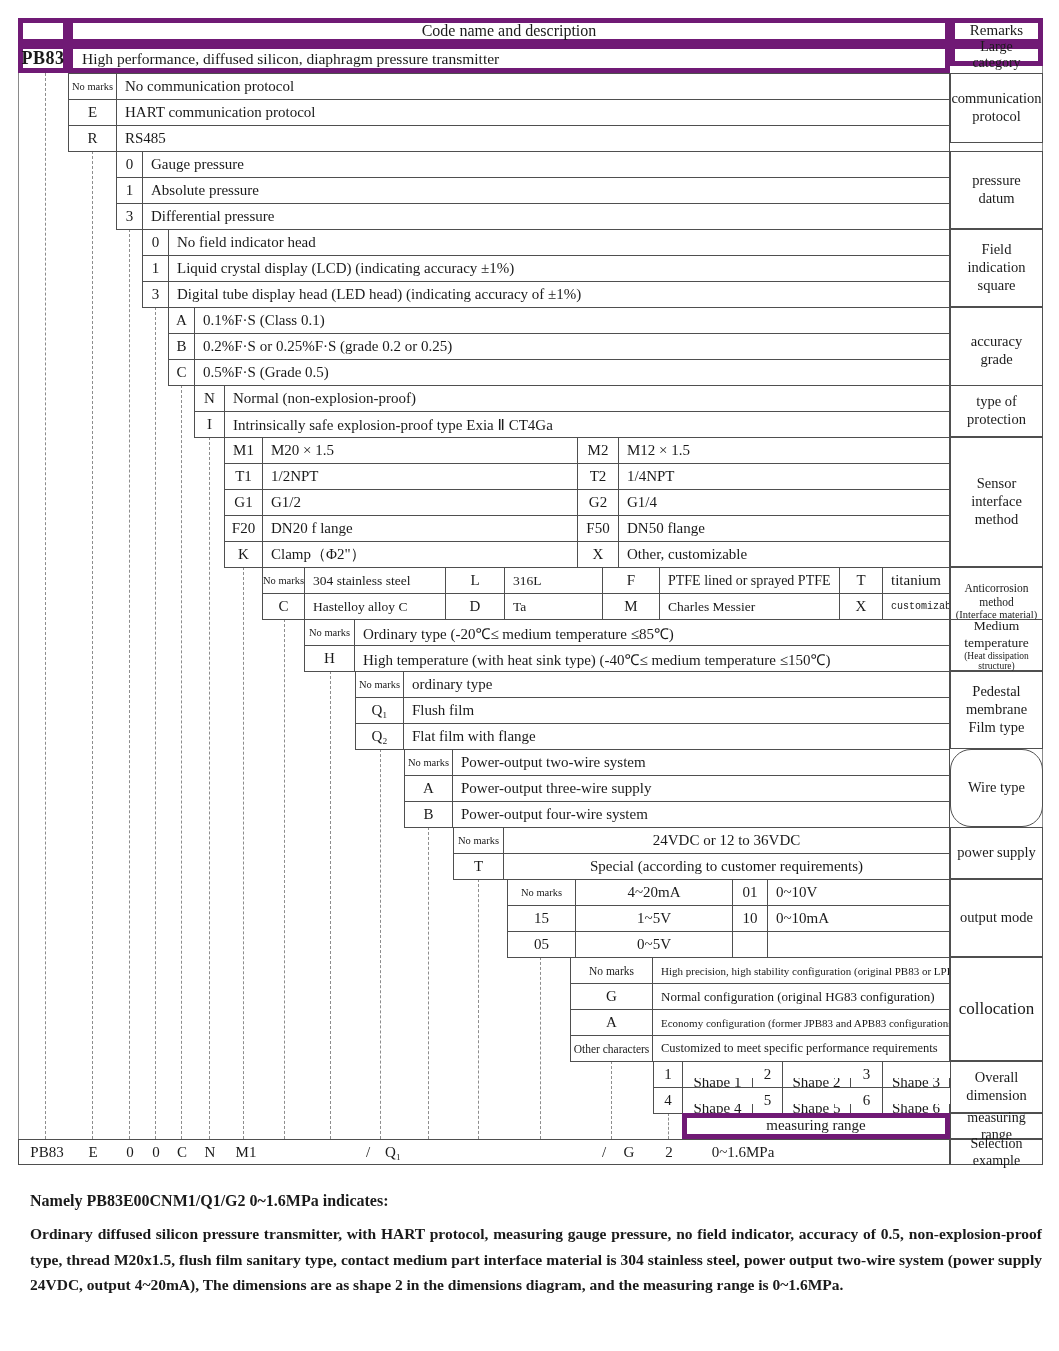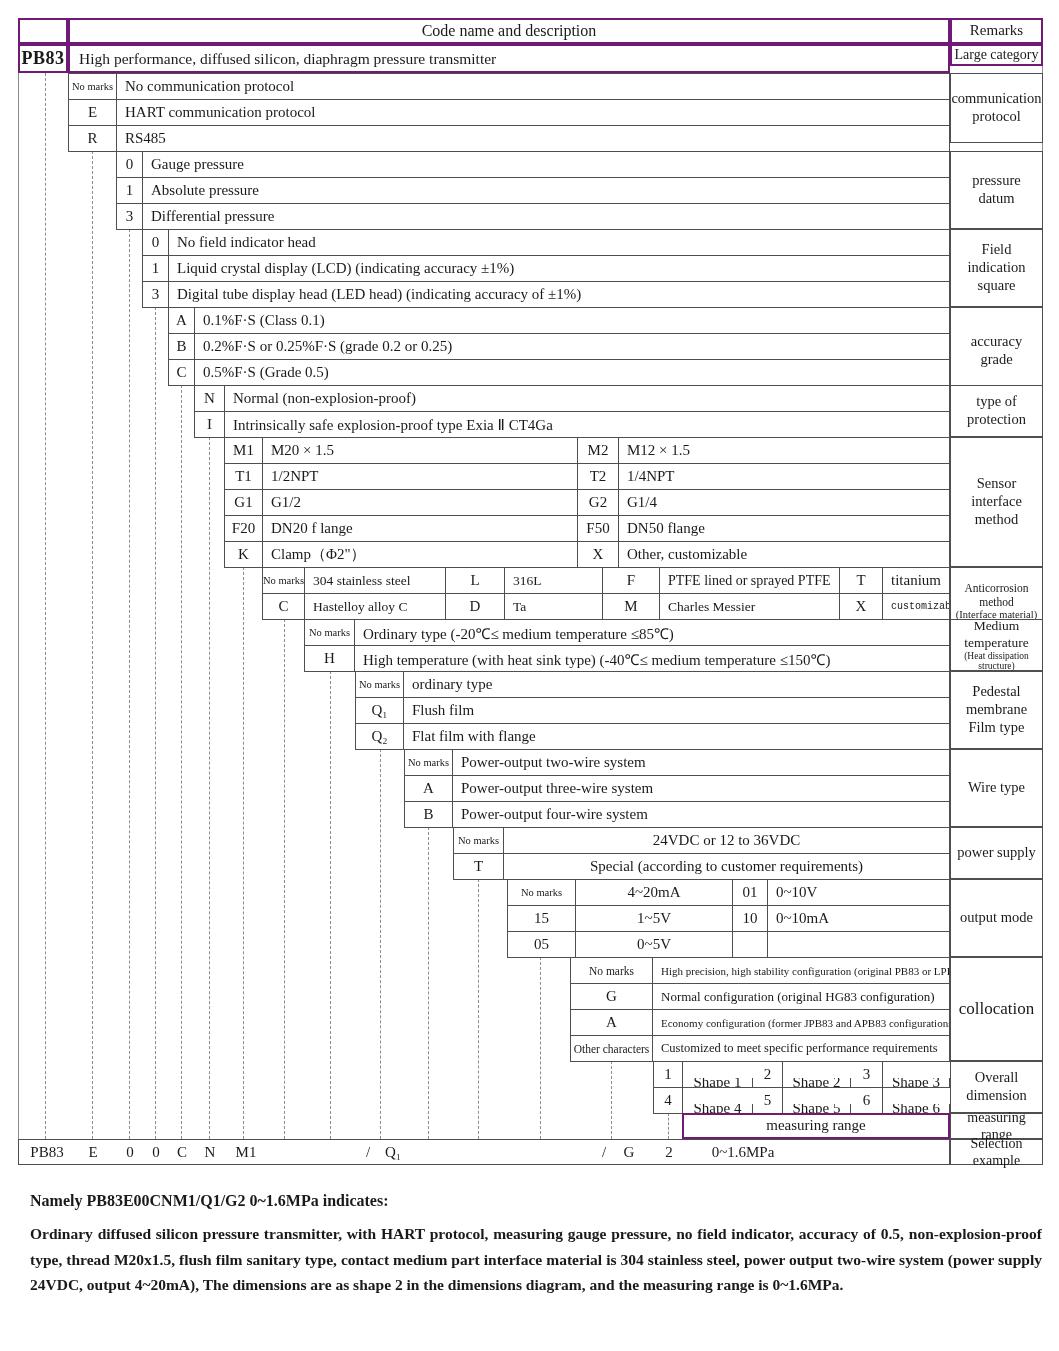--- a/index.html
+++ b/index.html
@@ -7,21 +7,21 @@
   body {
     width:1059px; height:1351px; position:relative;
     font-family:"Liberation Serif", serif; color:#1a1a1a;
   }
   .page { position:absolute; inset:0; background:#fff; }
 
   .table-outline { position:absolute; left:18px; top:18px; width:1025px; height:1147px;
     border:1px solid #8a8a8a; }
 
   
-  .acell { position:absolute; border:2px solid #701a75; background:#fff;
+  .acell { position:absolute; border:5px solid #701a75; background:#fff;
     display:flex; align-items:center; justify-content:center; text-align:center;
     font-size:15px; line-height:1.15; }
   .acell.left { justify-content:flex-start; text-align:left; padding-left:9px; }
 
   .hdr-title { font-size:16px; }
   .pb83 { font-weight:bold; font-size:18px; letter-spacing:.5px; }
   .cat-desc { font-size:15.5px; }
 
   
   .block { position:absolute; display:grid; grid-auto-rows:26px;
@@ -189,21 +189,21 @@
       <div class="cell desc">ordinary type</div>
       <div class="cell code">Q₁</div>
       <div class="cell desc">Flush film</div>
       <div class="cell code">Q₂</div>
       <div class="cell desc">Flat film with flange</div>
     </div>
   <div class="block" id="b10" style="left:404px; top:749px;  width:546px; grid-template-columns:48px 1fr;">
       <div class="cell code code-long">No marks</div>
       <div class="cell desc">Power-output two-wire system</div>
       <div class="cell code">A</div>
-      <div class="cell desc">Power-output three-wire system</div>
+      <div class="cell desc">Power-output three-wire supply</div>
       <div class="cell code">B</div>
       <div class="cell desc">Power-output four-wire system</div>
     </div>
   <div class="block" id="b11" style="left:453px; top:827px;  width:497px; grid-template-columns:50px 1fr;">
       <div class="cell code code-long">No marks</div>
       <div class="cell desc">24VDC or 12 to 36VDC</div>
       <div class="cell code">T</div>
       <div class="cell desc">Special (according to customer requirements)</div>
     </div>
   <div class="block" id="b12" style="left:507px; top:879px;  width:443px; grid-template-columns:68px 157px 35px 1fr;">
@@ -255,21 +255,21 @@
   <div class="remark" id="r6" style="top:437px;height:130px;">Sensor interface method</div>
   <div class="remark" id="r7" style="top:567px;height:68px;">
     <span>Anticorrosion method</span>
     <span class="sub">(Interface material)</span>
   </div>
   <div class="remark" id="r8" style="top:619px;height:52px;">
     <span>Medium temperature</span>
     <span class="sub">(Heat dissipation structure)</span>
   </div>
   <div class="remark" id="r9" style="top:671px;height:78px;">Pedestal membrane Film type</div>
-  <div class="remark" id="r10" style="top:749px;height:78px;">Wire type</div>
+  <div class="remark" id="r10" style="top:749px;height:78px;border-radius:21px;">Wire type</div>
   <div class="remark" id="r11" style="top:827px;height:52px;">power supply</div>
   <div class="remark" id="r12" style="top:879px;height:78px;">output mode</div>
   <div class="remark" id="r13" style="top:957px;height:104px;font-size:17px;">collocation</div>
   <div class="remark" id="r14" style="top:1061px;height:52px;">Overall dimension</div>
   <div class="remark" id="r15" style="top:1113px;height:26px;">measuring range</div>
   <div class="remark" id="r16" style="top:1139px;height:26px;">Selection example</div>
 
   <div class="example-row">
     <span class="ex-item" style="left:28px;">PB83</span>
     <span class="ex-item" style="left:74px;">E</span>

